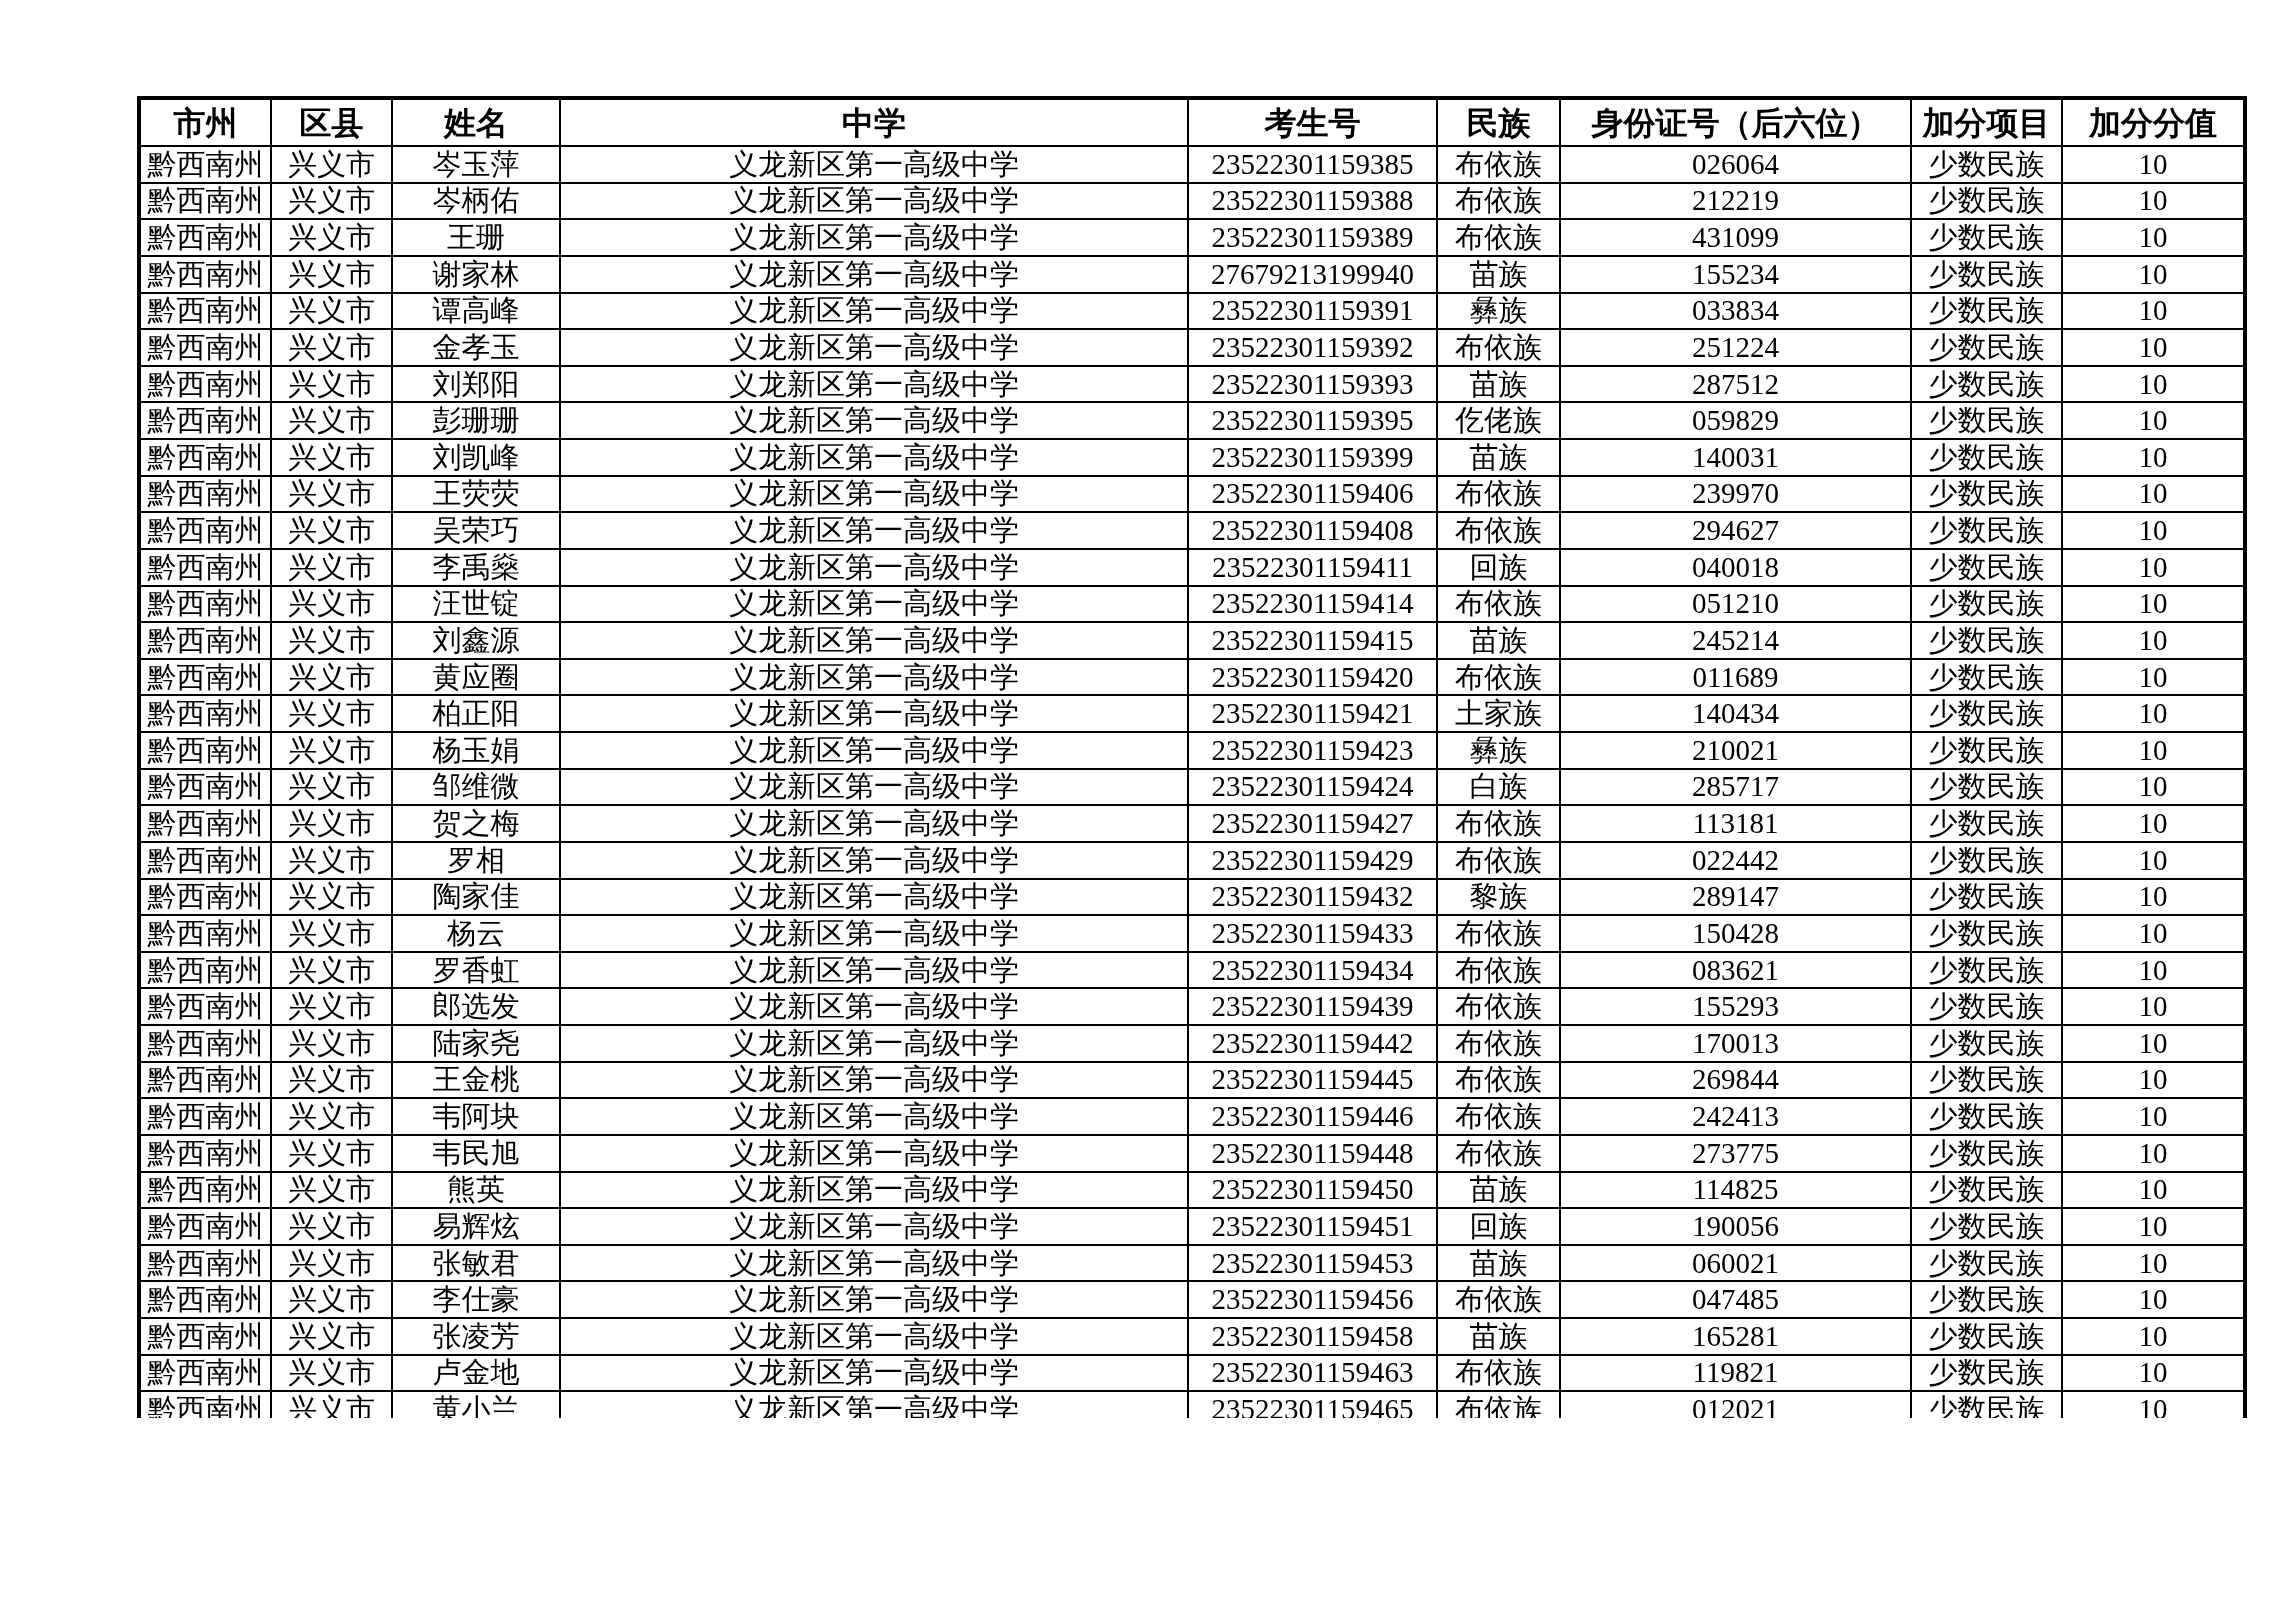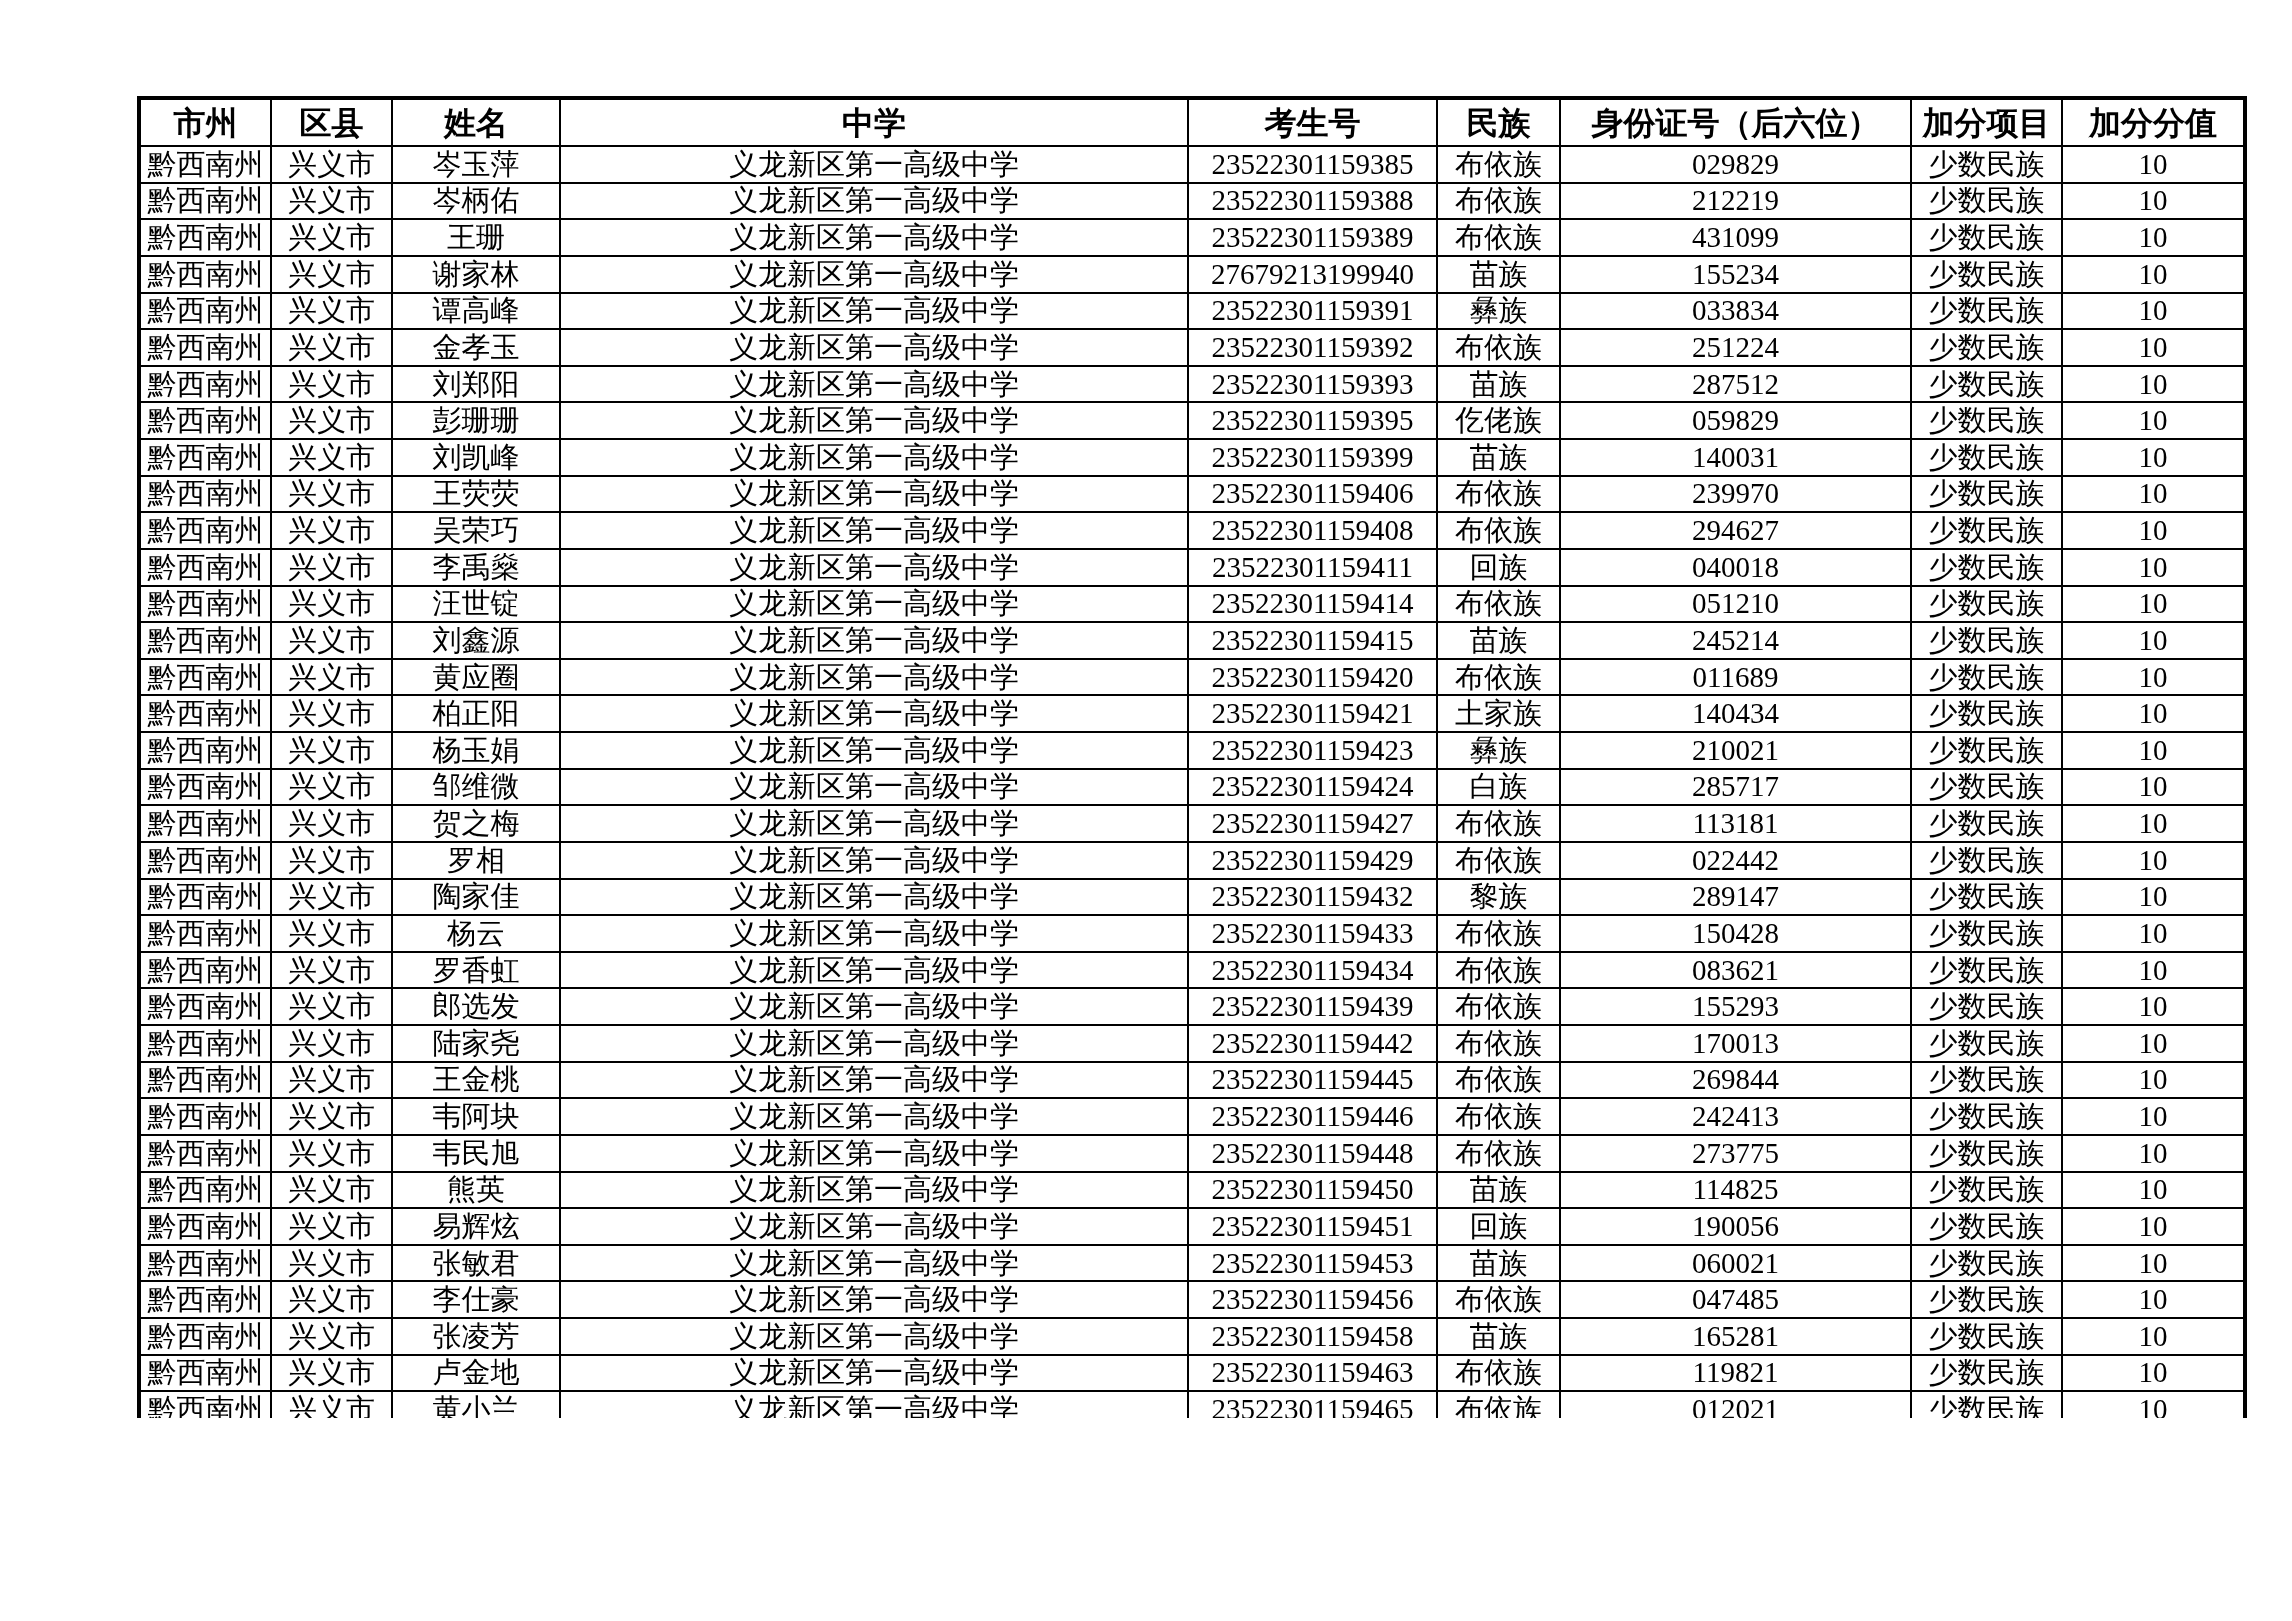--- a/index.html
+++ b/index.html
@@ -95,21 +95,21 @@
         </tr>
     </thead>
     <tbody>
         <tr>
           <td>黔西南州</td>
           <td>兴义市</td>
           <td>岑玉萍</td>
           <td>义龙新区第一高级中学</td>
           <td>23522301159385</td>
           <td>布依族</td>
-          <td>029829</td>
+          <td>026064</td>
           <td>少数民族</td>
           <td>10</td>
         </tr>
         <tr>
           <td>黔西南州</td>
           <td>兴义市</td>
           <td>岑柄佑</td>
           <td>义龙新区第一高级中学</td>
           <td>23522301159388</td>
           <td>布依族</td>

